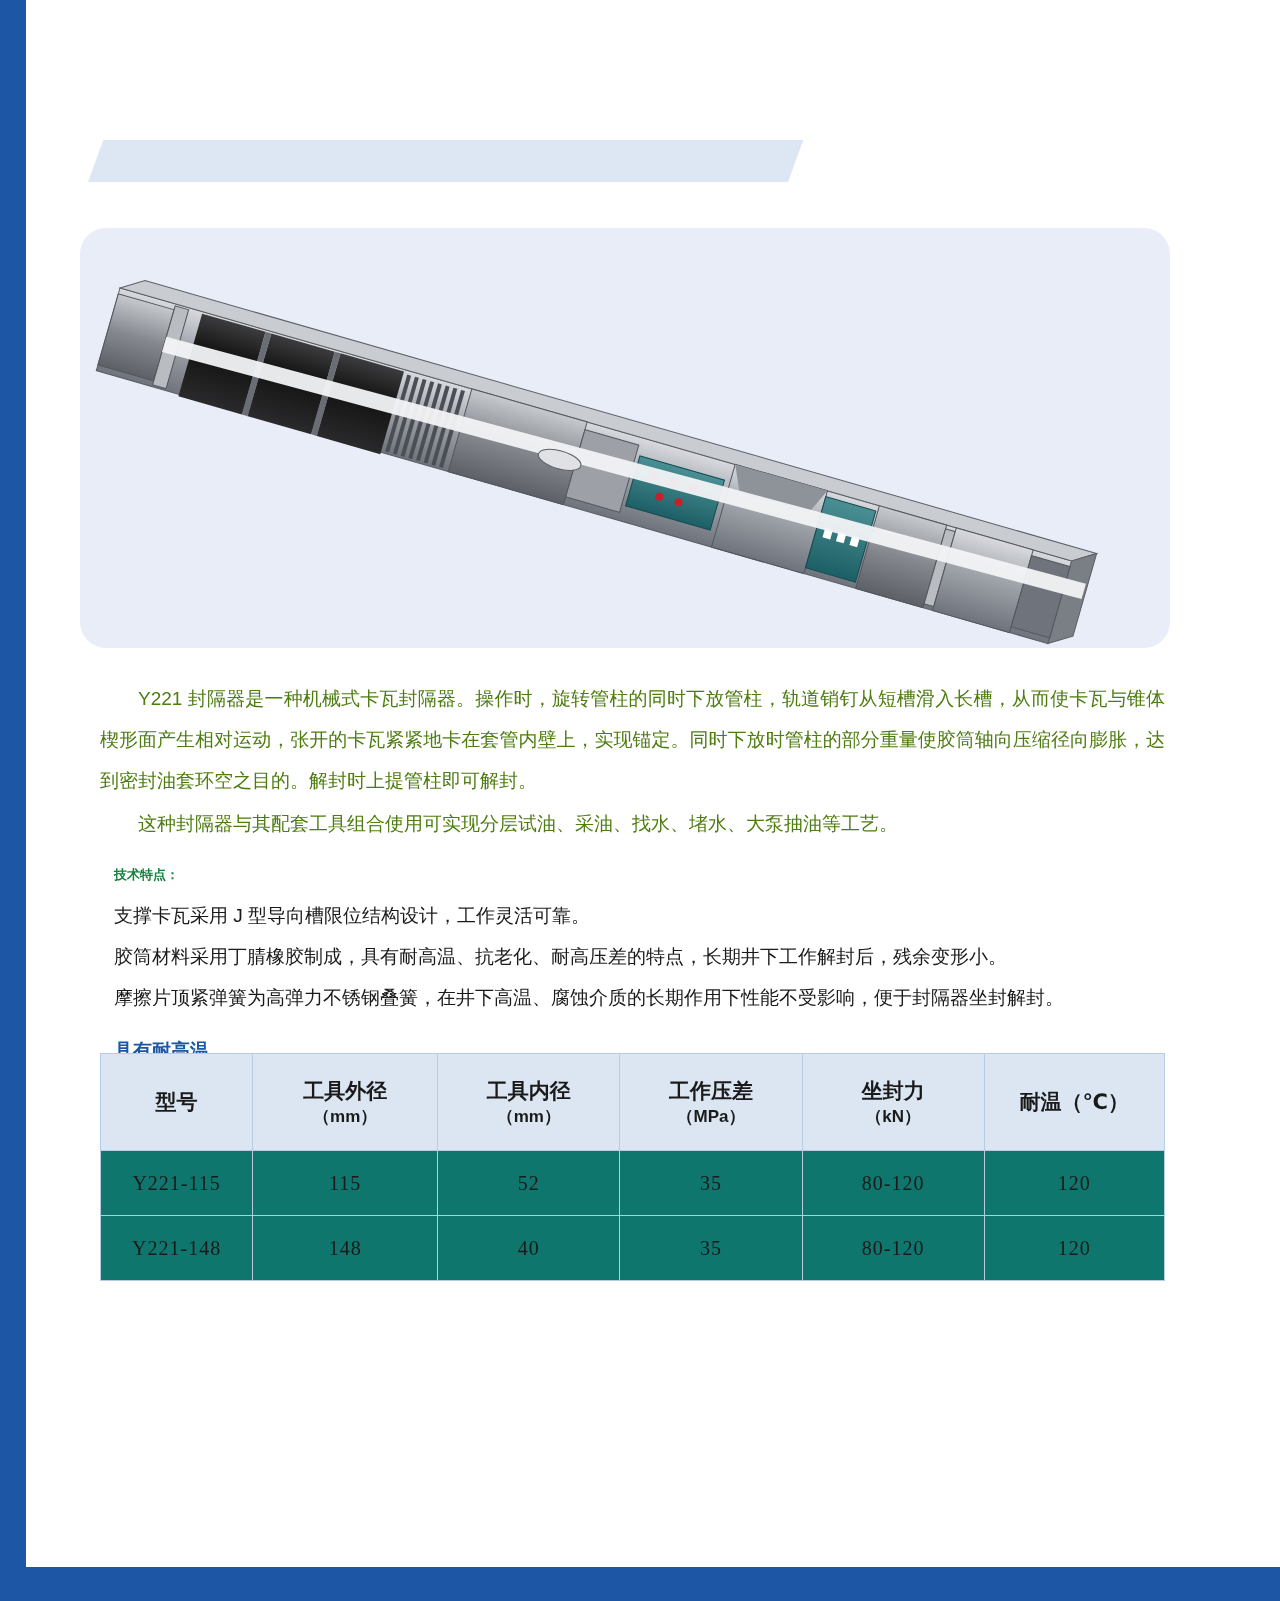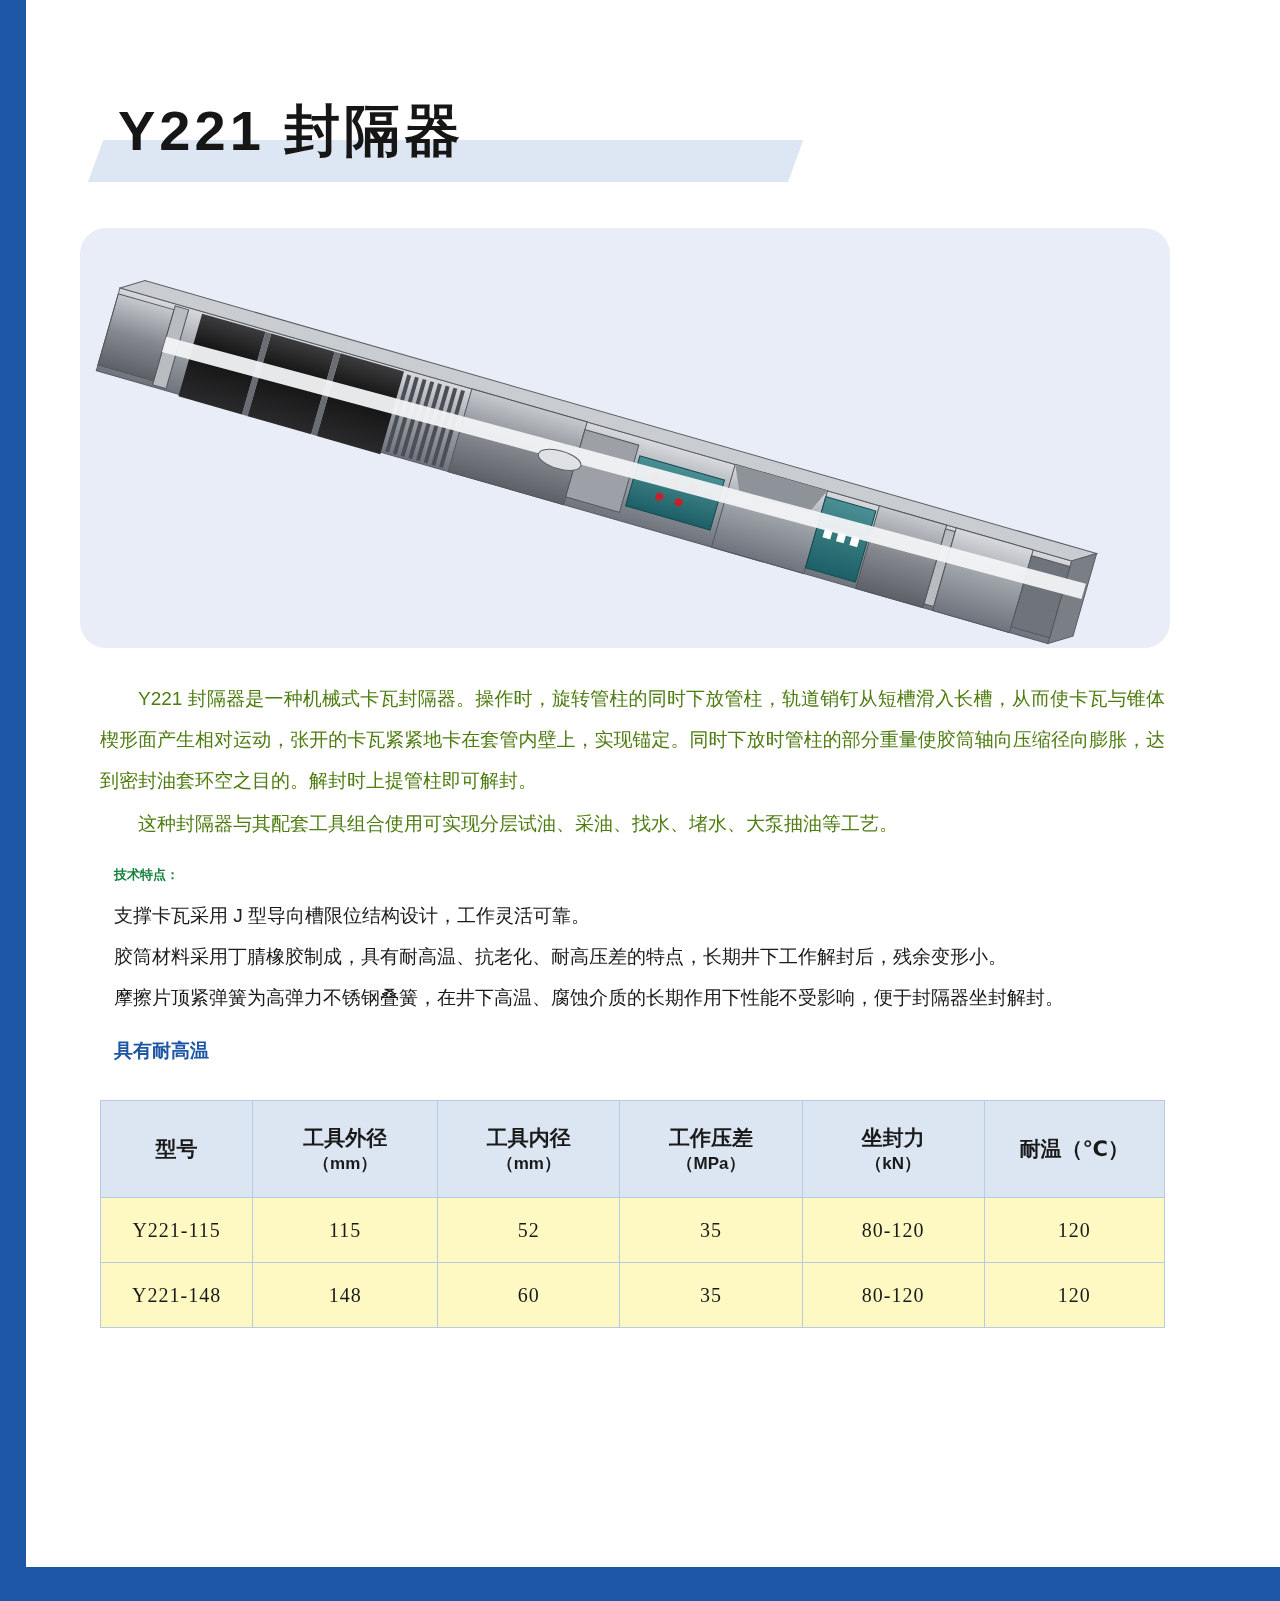--- a/index.html
+++ b/index.html
@@ -134,21 +134,21 @@
     line-height: 41px;
     font-weight: bold;
     color: #1d56a5;
     margin: 12px 0 0 14px;
   }
 
   
   .table-wrap {
     position: absolute;
     left: 100px;
-    top: 1100px;
+    top: 1053px;
     width: 1065px;
   }
   table.spec {
     border-collapse: collapse;
     width: 1065px;
     font-family: "Liberation Serif", "DejaVu Serif", serif;
   }
   table.spec th, table.spec td {
     border: 1px solid #b9cbe2;
     text-align: center;
@@ -164,41 +164,40 @@
   }
   table.spec thead th .unit {
     display: block;
     font-size: 17px;
     font-weight: bold;
     margin-top: 0;
   }
   table.spec tbody td {
     height: 62px;
     font-size: 20px;
-    background: #fef9c3;
+    background: #0f766e;
     letter-spacing: 1px;
   }
   .col-0 { width: 152px; }
   .col-1 { width: 186px; }
   .col-2 { width: 183px; }
   .col-3 { width: 183px; }
   .col-4 { width: 183px; }
   .col-5 { width: 181px; }
 </style>
 </head>
 <body>
 
 <div class="left-rail"></div>
 <div class="left-rail-inner"></div>
 <div class="bottom-bar"></div>
 
 <div class="title-wrap">
   <div class="title-ribbon"></div>
   <div class="title-ribbon2"></div>
-  <div class="page-title">Y221 封隔器</div>
 </div>
 
 <div class="hero">
   <svg width="1090" height="420" viewBox="0 0 1090 420">
     <defs>
       <linearGradient id="steelA" x1="0" y1="0" x2="0" y2="1">
         <stop offset="0%" stop-color="#d8dade"></stop>
         <stop offset="45%" stop-color="#9fa3aa"></stop>
         <stop offset="100%" stop-color="#6f747c"></stop>
       </linearGradient>
@@ -323,20 +322,20 @@
         <td>Y221-115</td>
         <td>115</td>
         <td>52</td>
         <td>35</td>
         <td>80-120</td>
         <td>120</td>
       </tr>
       <tr>
         <td>Y221-148</td>
         <td>148</td>
-        <td>60</td>
+        <td>40</td>
         <td>35</td>
         <td>80-120</td>
         <td>120</td>
       </tr>
     </tbody>
   </table>
 </div>
 
 </body></html>

